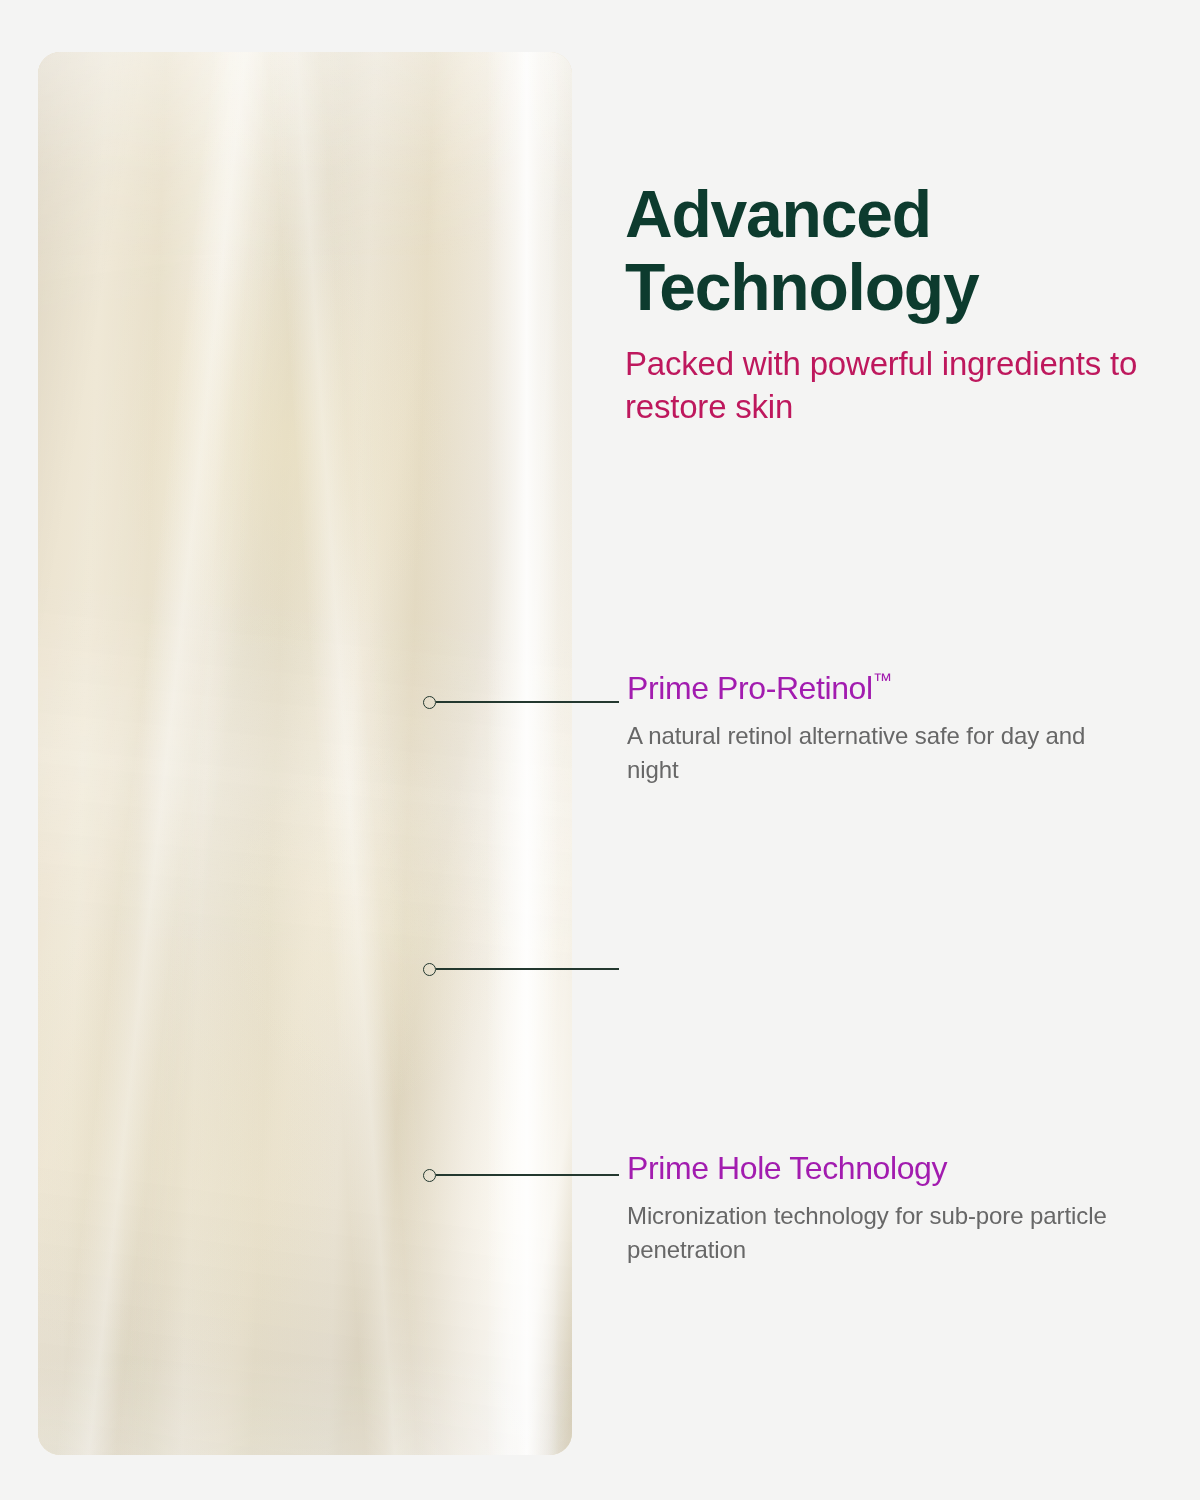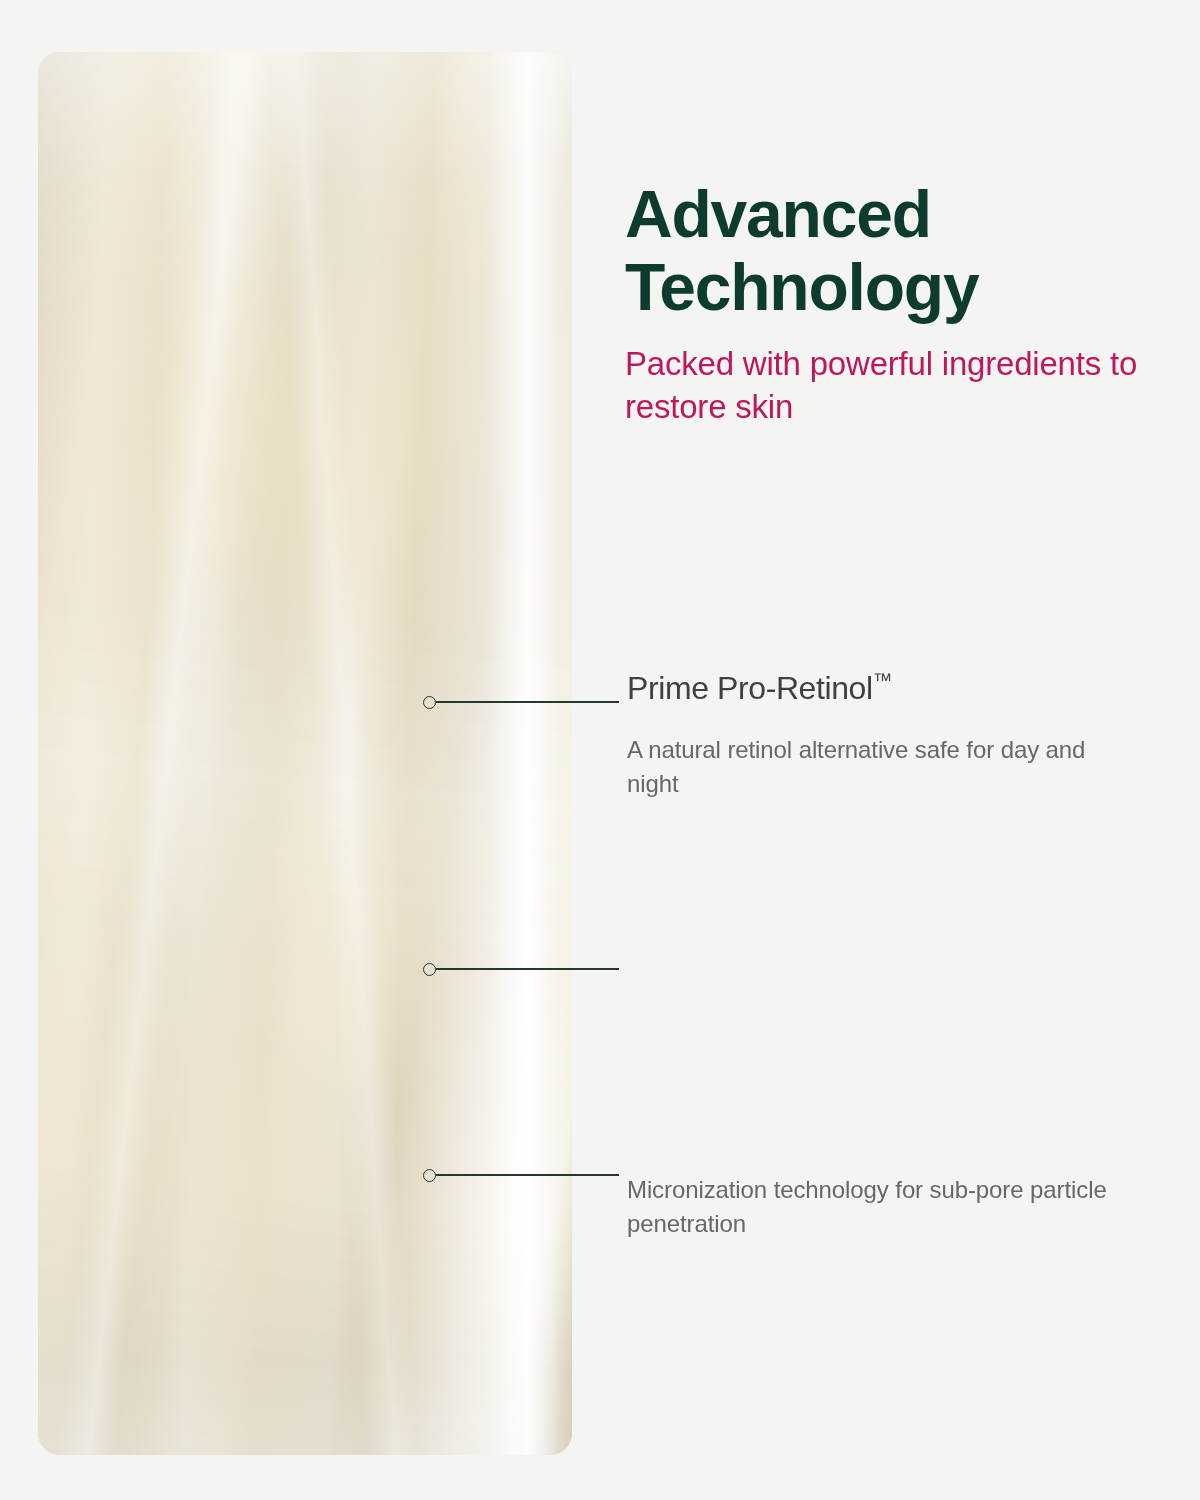--- a/index.html
+++ b/index.html
@@ -124,24 +124,24 @@
     letter-spacing:-0.2px;
     color:#be185d;
   }
 
   
   .callout { position:absolute; }
   .callout .title {
     font-size:32px;
     line-height:1.25;
     letter-spacing:-0.4px;
-    color:#404040;
+    color:#a21caf;
   }
   .callout .desc {
-    margin-top:25px;
+    margin-top:11px;
     font-size:24px;
     line-height:1.40;
     letter-spacing:-0.1px;
     color:#676767;
   }
   .callout .tm { font-size:0.62em; vertical-align:0.62em; letter-spacing:0; }
 
   
   .leader {
     position:absolute;
@@ -203,16 +203,17 @@
   <div class="leader" id="leader-2">
     <span class="dot"></span>
     <span class="line"></span>
   </div>
 
   <div class="leader" id="leader-3">
     <span class="dot"></span>
     <span class="line"></span>
   </div>
   <div class="callout" id="callout-3">
+    <div class="title"><span>Prime Hole Technology</span><span class="tm"></span></div>
     <div class="desc">Micronization technology for sub-pore particle penetration</div>
   </div>
 
 </div>
 
 </body></html>

